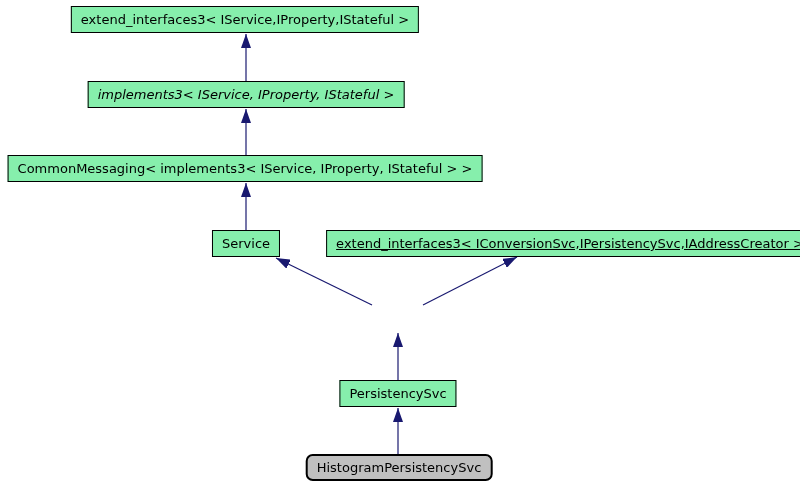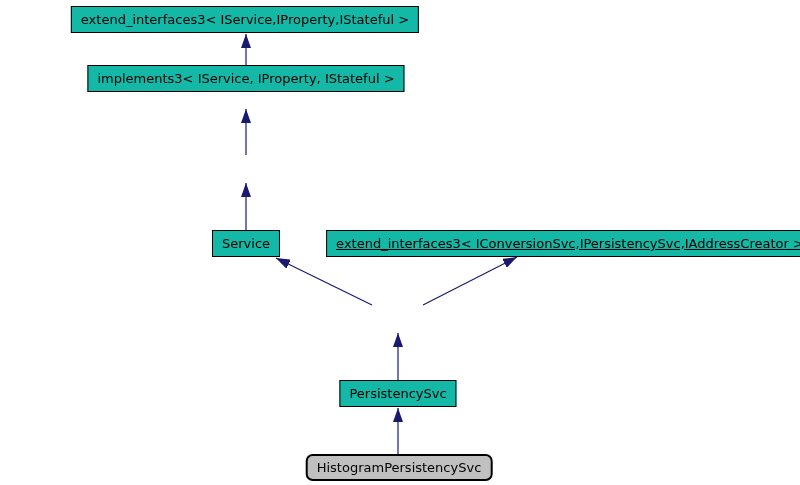--- a/index.html
+++ b/index.html
@@ -21,21 +21,21 @@
     top: 0;
     width: 800px;
     height: 485px;
   }
   .node {
     position: absolute;
     transform: translateX(-50%);
     box-sizing: border-box;
     height: 27px;
     border: 1px solid #000000;
-    background: #14b8a6;
+    background: #86efac;
     color: #000000;
     font-size: 13px;
     line-height: 25px;
     padding: 0 9px;
     white-space: nowrap;
     text-align: center;
     cursor: pointer;
   }
   .node.selected {
     background: #c0c0c0;
@@ -60,22 +60,23 @@
     <line x1="246" y1="155" x2="246" y2="109" stroke="#191970" stroke-width="1.2" marker-end="url(#arrow)"></line>
     <line x1="246" y1="230" x2="246" y2="183" stroke="#191970" stroke-width="1.2" marker-end="url(#arrow)"></line>
     <line x1="372" y1="305" x2="276" y2="258" stroke="#191970" stroke-width="1.2" marker-end="url(#arrow)"></line>
     <line x1="423" y1="305" x2="517" y2="257" stroke="#191970" stroke-width="1.2" marker-end="url(#arrow)"></line>
     <line x1="398" y1="380" x2="398" y2="333" stroke="#191970" stroke-width="1.2" marker-end="url(#arrow)"></line>
     <line x1="398" y1="454" x2="398" y2="408" stroke="#191970" stroke-width="1.2" marker-end="url(#arrow)"></line>
   </svg>
 
   <div class="node" style="left:245px; top:6px;">extend_interfaces3&lt; IService,IProperty,IStateful &gt;</div>
 
-  <div class="node" style="left:246px; top:65px;">implements3&lt; IService, IProperty, IStateful &gt;</div>
+  <div class="node" style="left:246px; top:81px;font-style:italic;">implements3&lt; IService, IProperty, IStateful &gt;</div>
 
+  <div class="node" style="left:245px; top:155px;">CommonMessaging&lt; implements3&lt; IService, IProperty, IStateful &gt; &gt;</div>
 
   <div class="node" style="left:246px; top:230px;">Service</div>
 
   <div class="node" style="left:570px; top:230px;text-decoration:underline;">extend_interfaces3&lt; IConversionSvc,IPersistencySvc,IAddressCreator &gt;</div>
 
 
   <div class="node" style="left:398px; top:380px;">PersistencySvc</div>
 
   <div class="node selected" style="left:399px; top:454px;">HistogramPersistencySvc</div>
 

